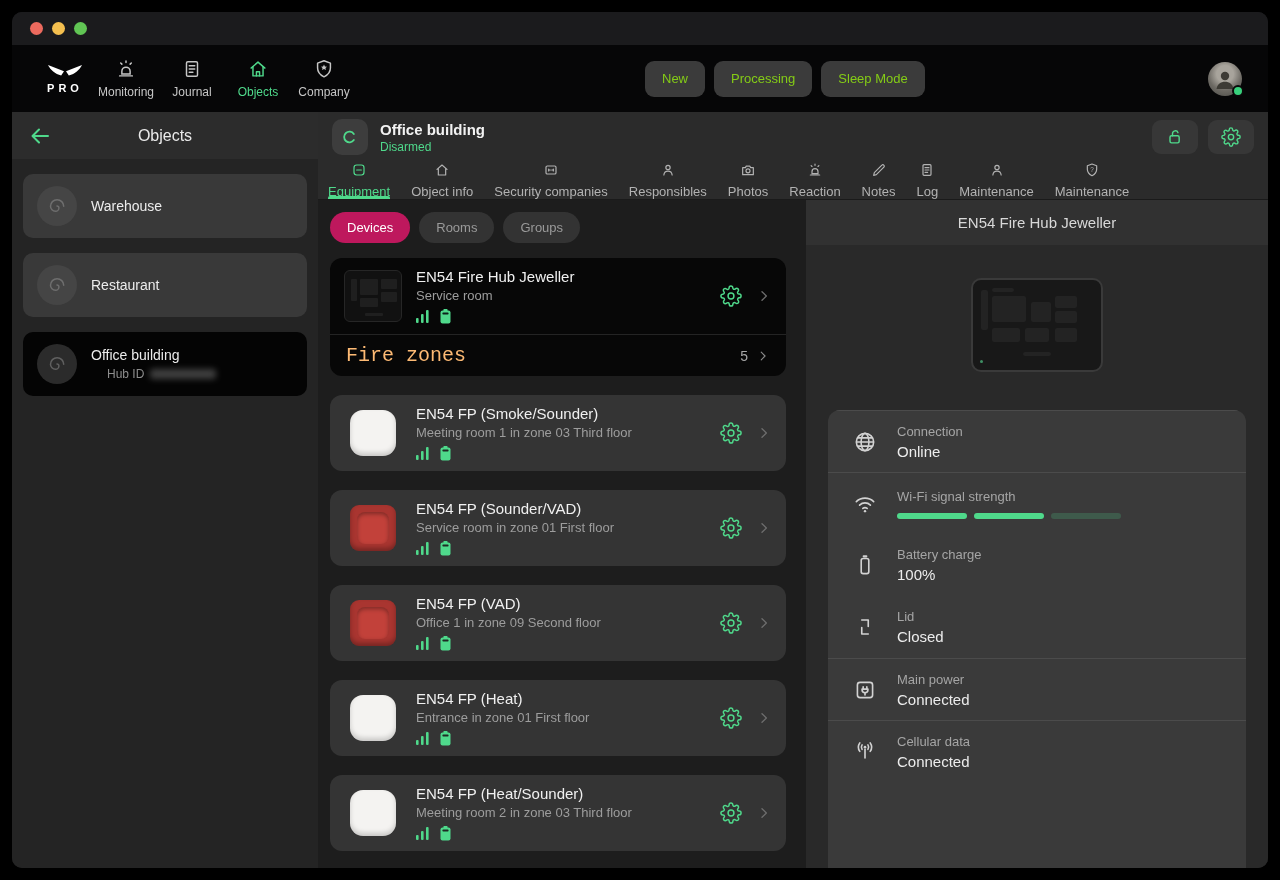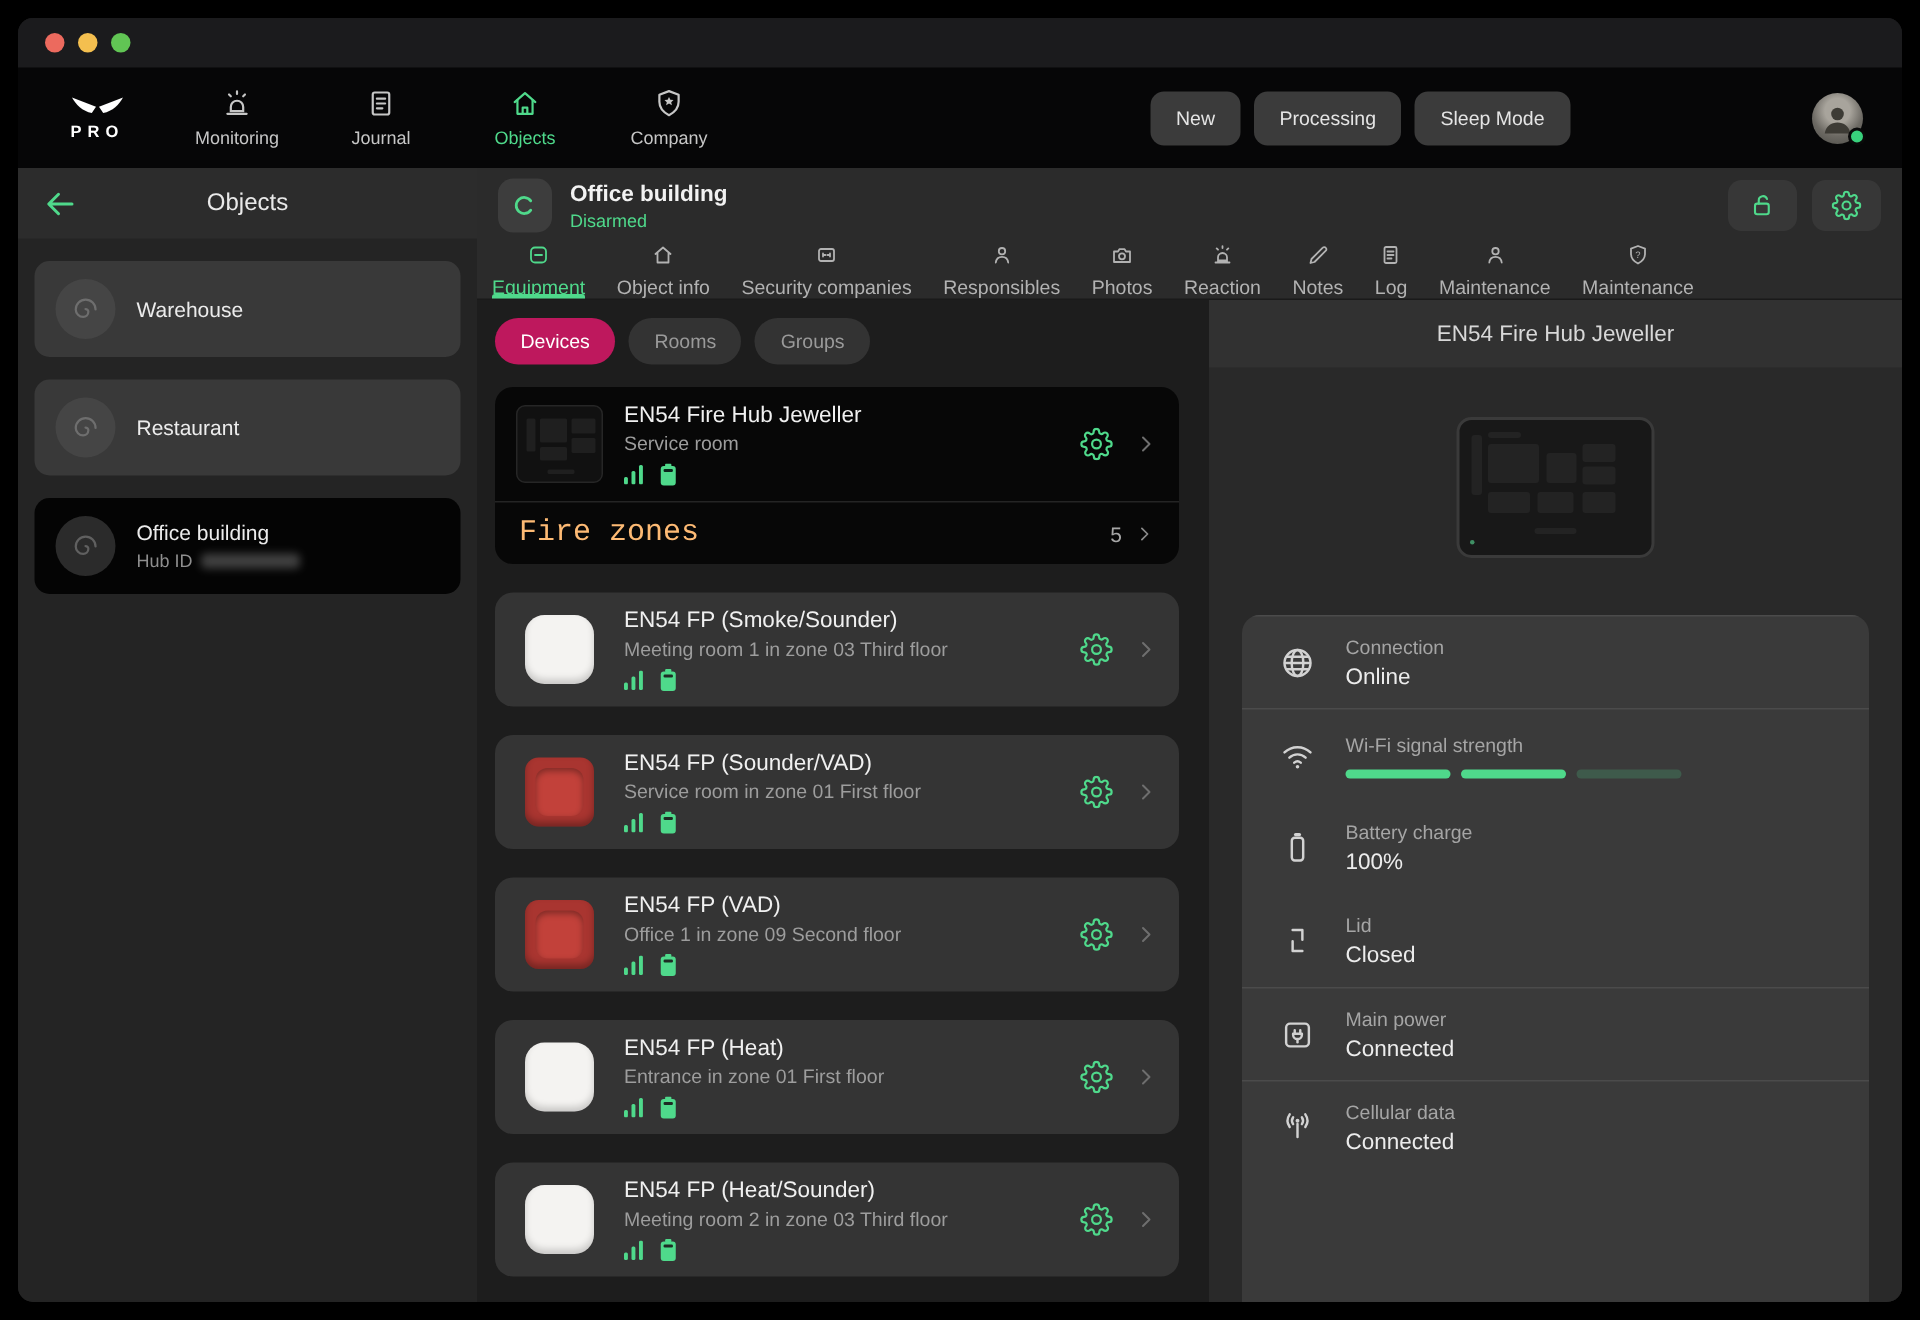--- a/index.html
+++ b/index.html
@@ -13,27 +13,27 @@
 
   
   .titlebar { height:33px; background:#1b1b1d; flex:0 0 auto; display:flex; align-items:center; padding-left:18px; }
   .tl { width:13px; height:13px; border-radius:50%; margin-right:9px; border:none; }
   .tl.red{ background:#ec6a5e; } .tl.yellow{ background:#f4bf4f; } .tl.green{ background:#61c554; }
 
   
   .navbar { height:67px; background:#060607; flex:0 0 auto; display:flex; align-items:center; }
   .logo { margin-left:25px; width:56px; display:flex; flex-direction:column; align-items:center; }
   .logo .pro { color:#fff; font-size:11px; font-weight:bold; letter-spacing:4px; margin-top:3px; }
-  .nav-items { display:flex; margin-left:32px; gap:30px; }
+  .nav-items { display:flex; gap:0; }
   .nav-item { width:66px; display:flex; flex-direction:column; align-items:center; gap:5px;
               color:#c6c6c6; font-size:12px; cursor:pointer; }
   .nav-item.active { color:#4fd98b; }
   .filter-group { display:flex; gap:9px; margin-left:288px; }
   .filter-btn { height:36px; padding:0 17px; border-radius:9px; background:#3b3b3b; border:none;
-                color:#e5e5e5; font-size:13px; font-family:inherit; }
+                color:#84cc16; font-size:13px; font-family:inherit; }
   .avatar-wrap { margin-left:auto; margin-right:26px; position:relative; width:34px; height:34px; }
   .avatar { width:34px; height:34px; border-radius:50%;
             background:radial-gradient(circle at 50% 35%, #a8a49c 0 30%, #6d6a64 60%, #4a4a45 100%); overflow:hidden; }
   .avatar svg { margin:5px auto 0; }
   .status-dot { position:absolute; right:-2px; bottom:-1px; width:12px; height:12px; border-radius:50%;
                 background:#38d07c; border:2px solid #0a0a0a; }
 
   
   .appbody { flex:1; display:flex; min-height:0; }
 
@@ -43,21 +43,21 @@
   .back-btn { position:absolute; left:16px; background:none; border:none; cursor:pointer; }
   .sidebar-title { flex:1; text-align:center; color:#e9e9e9; font-size:16px; }
   .sidebar-list { padding:15px 11px; overflow:hidden; }
   .obj-card { height:64px; border-radius:10px; background:#393939; margin-bottom:15px;
               display:flex; align-items:center; padding:0 14px; gap:14px; cursor:pointer; }
   .obj-card.selected { background:#040404; }
   .obj-avatar { width:40px; height:40px; border-radius:50%; background:#454545; display:flex;
                 align-items:center; justify-content:center; flex:0 0 auto; }
   .obj-card.selected .obj-avatar { background:#2b2b2b; }
   .obj-name { color:#ececec; font-size:14px; }
-  .obj-sub { display:flex; align-items:center; gap:6px; margin-top:4px; color:#8e8e8e; font-size:12px; }
+  .obj-sub { display:flex; align-items:center; gap:6px; margin-top:4px; color:#8e8e8e; font-size:12px;margin-left:16px; }
   .redacted { display:inline-block; width:66px; height:10px; border-radius:3px; background:#8a8a8a;
               opacity:.45; filter:blur(3px); }
 
   
   .main { flex:1; display:flex; flex-direction:column; min-width:0; background:#1d1d1d; }
   .object-header { height:50px; background:#2b2b2b; display:flex; align-items:center; padding:0 14px; flex:0 0 auto; }
   .obj-icon { width:36px; height:36px; border-radius:10px; background:#3d3d3d; display:flex;
               align-items:center; justify-content:center; margin-right:12px; }
   .oh-title { color:#f2f2f2; font-size:15px; font-weight:bold; }
   .oh-status { color:#4fd98b; font-size:12px; margin-top:2px; }

